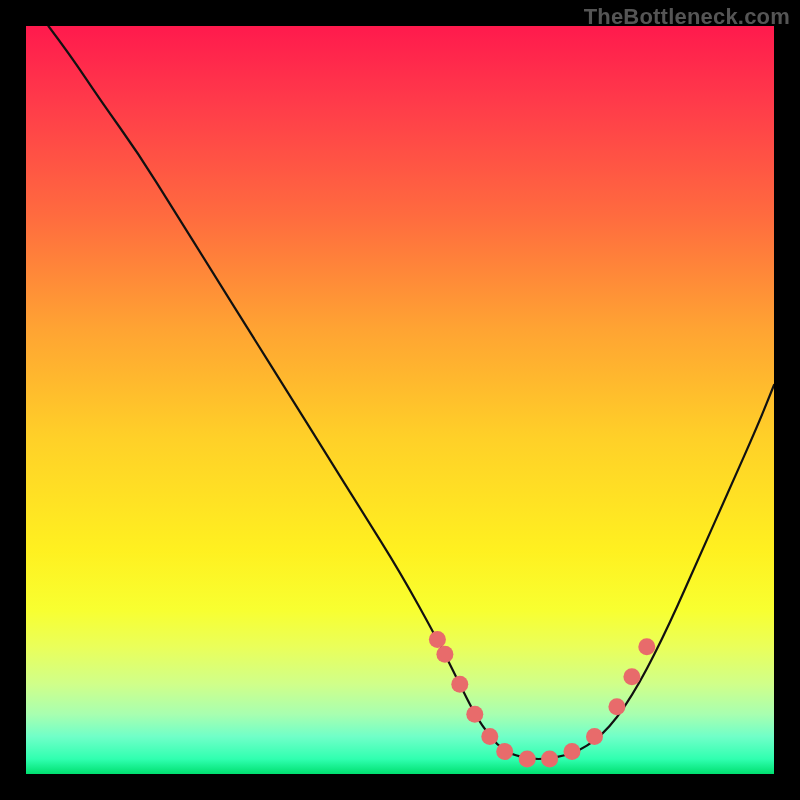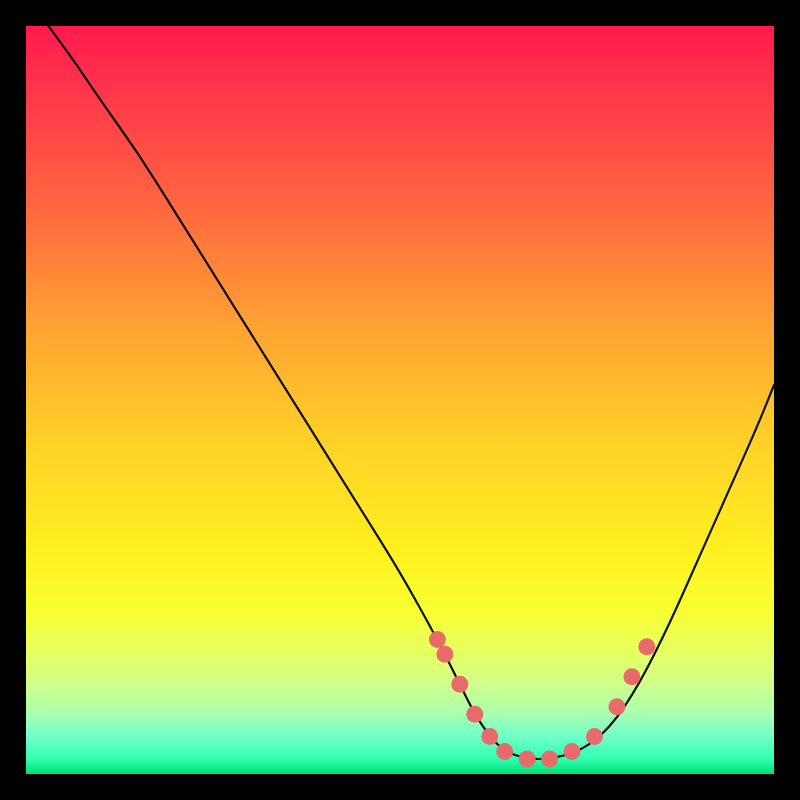--- a/index.html
+++ b/index.html
@@ -85,13 +85,14 @@
           <circle class="dot" r="8.5" cx="501.2" cy="733.0"></circle>
           <circle class="dot" r="8.5" cx="523.6" cy="733.0"></circle>
           <circle class="dot" r="8.5" cx="546.0" cy="725.6"></circle>
           <circle class="dot" r="8.5" cx="568.5" cy="710.6"></circle>
           <circle class="dot" r="8.5" cx="590.9" cy="680.7"></circle>
           <circle class="dot" r="8.5" cx="605.9" cy="650.8"></circle>
           <circle class="dot" r="8.5" cx="620.8" cy="620.8"></circle>
         </g>
     </svg>
   </div>
+  <div class="watermark">TheBottleneck.com</div>
 </div>
 
 </body></html>

